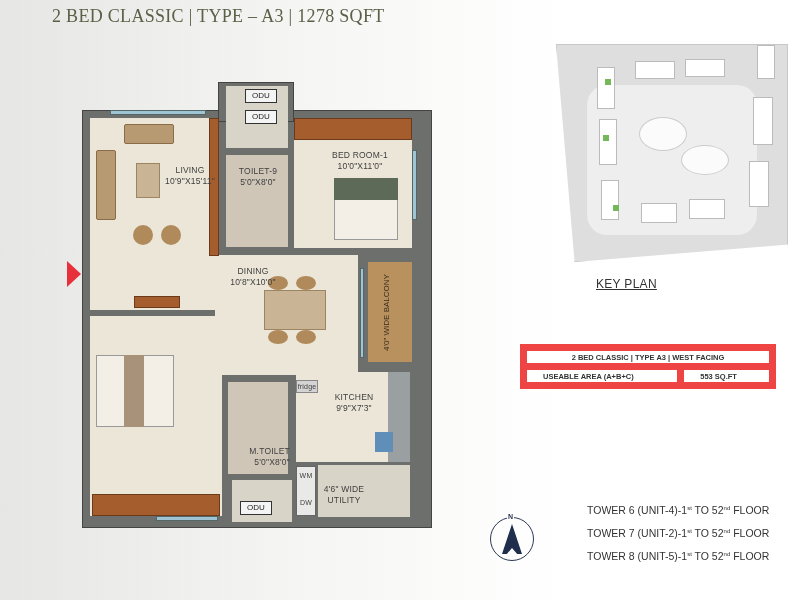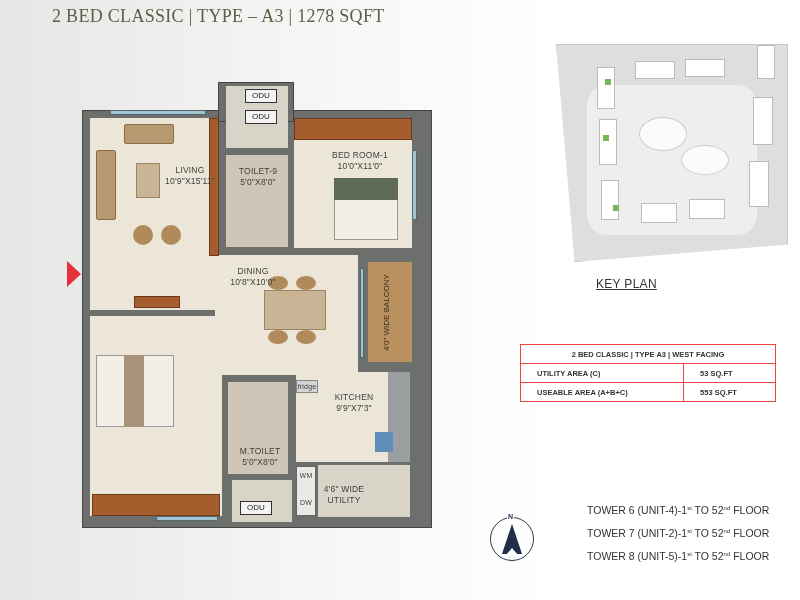--- a/index.html
+++ b/index.html
@@ -53,21 +53,21 @@
     position: absolute; left: 596px; top: 277px; font-size: 12px; color: #333;
     text-decoration: underline; letter-spacing: 0.3px;
   }
   
   .area-table {
     position: absolute; left: 520px; top: 344px; width: 256px;
     border-collapse: collapse; font-size: 7.5px; font-weight: bold; color: #333;
     background: #fff;
   }
   .area-table td, .area-table th {
-    border: 1px solid #ef4444; height: 19px; padding: 0 16px;
+    border: 7px solid #ef4444; height: 19px; padding: 0 16px;
   }
   .area-table th { font-size: 7.5px; }
   .towers { position: absolute; left: 587px; top: 504px; font-size: 10.5px; color: #333; }
   .tower-line { height: 23px; }
   .towers sup { font-size: 6px; }
   .compass {
     position: absolute; left: 490px; top: 517px; width: 44px; height: 44px;
     border: 1.5px solid #2c3a56; border-radius: 50%;
   }
   .compass-n { position: absolute; left: 507px; top: 513px; font-size: 7px; font-weight: bold; color: #1f2a44; background: #fff; padding: 0 1px; }
@@ -153,21 +153,21 @@
     <div>5'0"X8'0"</div>
   </div>
   <div class="lbl" style="left:318px;top:150px;width:84px;">
     <div>BED ROOM-1</div>
     <div>10'0"X11'0"</div>
   </div>
   <div class="lbl" style="left:218px;top:266px;width:70px;">
     <div>DINING</div>
     <div>10'8"X10'0"</div>
   </div>
-  <div class="lbl" style="left:230px;top:446px;width:60px;">
+  <div class="lbl" style="left:230px;top:446px;width:60px;text-align:right;">
     <div>M.TOILET</div>
     <div>5'0"X8'0"</div>
   </div>
   <div class="lbl" style="left:322px;top:392px;width:64px;">
     <div>KITCHEN</div>
     <div>9'9"X7'3"</div>
   </div>
   <div class="lbl" style="left:318px;top:484px;width:52px;">
     <div>4'6" WIDE</div>
     <div>UTILITY</div>
@@ -199,24 +199,20 @@
   <div class="kp-green" style="left:56px;top:160px;"></div>
 </div>
 <div class="keyplan-label">KEY PLAN</div>
 
 <table class="area-table">
   <tbody>
       <tr>
     <th colspan="2">2 BED CLASSIC | TYPE A3 | WEST FACING</th>
   </tr>
   <tr>
-    <td>UTILITY AREA (C)</td>
-    <td>53 SQ.FT</td>
-  </tr>
-  <tr>
     <td>USEABLE AREA (A+B+C)</td>
     <td>553 SQ.FT</td>
   </tr>
 </tbody>
   </table>
 
 <div class="compass"></div>
 <div class="compass-arrow"></div>
 <div class="compass-notch"></div>
 <div class="compass-n">N</div>

